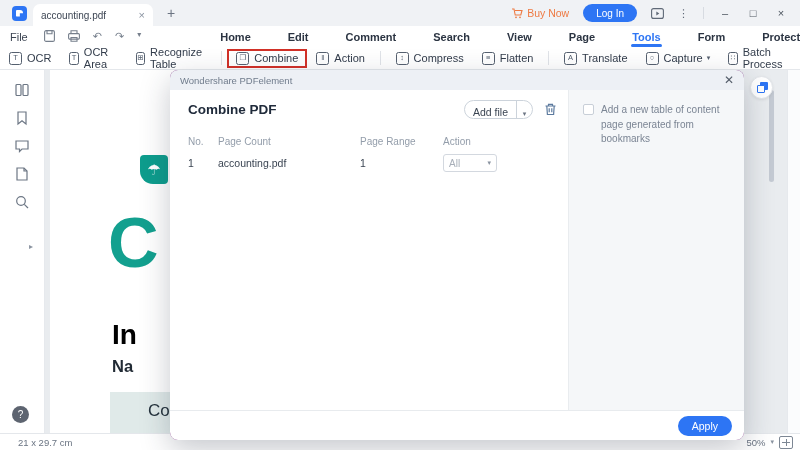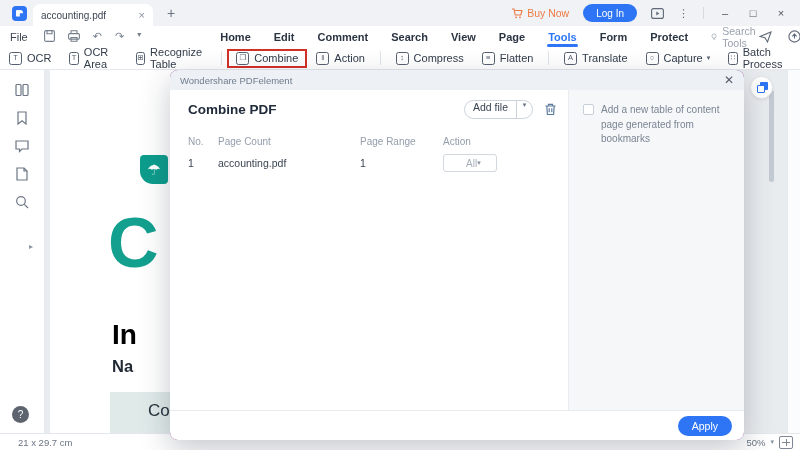--- a/index.html
+++ b/index.html
@@ -21,21 +21,21 @@
   .buy-now { color:#ee7a43; font-size:10.5px; display:flex; align-items:center; gap:4px; }
   .login-btn { background:#2d75f4; color:#fff; font-size:10px; border:none; border-radius:9px; height:18px; padding:0 13px; }
   .tb-ico { color:#5f6977; font-size:11px; }
   .win-sep { width:1px; height:12px; background:#d7dbe1; }
   .win-ctl { color:#4c555f; font-size:11px; width:14px; text-align:center; }
   
   #menubar { position:absolute; left:0; top:26px; width:800px; height:21px; background:#fff; display:flex; align-items:center; }
   .file-menu { margin-left:10px; color:#3c4452; font-size:11px; }
   .mb-sep { width:1px; height:12px; background:#e0e3e8; margin:0 8px; }
   .mb-qicons { display:flex; gap:13px; color:#767f8c; font-size:11px; }
-  .menus { display:flex; gap:21px; margin-left:78px; }
+  .menus { display:flex; gap:35px; margin-left:78px; }
   .menu-item { font-size:11px; color:#2b3442; font-weight:bold; position:relative; padding:2px 1px; }
   .menu-item.active { color:#2d75f4; }
   .menu-item.active::after { content:""; position:absolute; left:0; right:0; bottom:-2px; height:2.5px; border-radius:2px; background:#2d75f4; }
   .search-tools { margin-left:22px; display:flex; align-items:center; gap:5px; color:#9aa2ae; font-size:10.5px; }
   .mb-right { margin-left:auto; display:flex; gap:16px; padding-right:14px; align-items:center; }
   
   #toolbar { position:absolute; left:0; top:47px; width:800px; height:23px; background:#fff; border-bottom:1px solid #e4e7eb; display:flex; align-items:center; justify-content:center; }
   .tool-item { display:flex; align-items:center; gap:5px; padding:2px 9px; font-size:11px; color:#323c4b; }
   .tool-item.highlight { border:2px solid #d23128; padding:1px 7px; }
   .tool-glyph { width:13px; height:13px; border:1.1px solid #55606f; border-radius:2.5px; font-size:7.5px; color:#55606f; display:flex; align-items:center; justify-content:center; line-height:1; }
@@ -69,31 +69,31 @@
     background:linear-gradient(#7d8794,#7d8794) center/1px 100% no-repeat, linear-gradient(#7d8794,#7d8794) center/100% 1px no-repeat; }
   
   #dialog { position:absolute; left:170px; top:70px; width:574px; height:370px; background:#701a75; border-radius:8px; box-shadow:0 10px 30px rgba(30,40,60,.25); z-index:50; display:flex; flex-direction:column; overflow:hidden; }
   .dlg-header { height:20px; background:#edf0f5; display:flex; align-items:center; padding:0 10px; flex:0 0 auto; }
   .dlg-app-title { font-size:9.5px; color:#707c8c; }
   .dlg-close { margin-left:auto; color:#545d6a; font-size:12px; }
   .dlg-body { flex:1; display:flex; min-height:0; }
   .dlg-left { flex:1; background:#fff; padding:10px 0 0 18px; position:relative; }
   .dlg-title-row { display:flex; align-items:center; padding-right:10px; }
   .dlg-title { font-size:13.5px; font-weight:bold; color:#202b3b; }
-  .addfile-btn { margin-left:auto; height:19px; border:1px solid #ccd3db; border-radius:10px; background:#fff; display:flex; align-items:flex-start; overflow:hidden; }
+  .addfile-btn { margin-left:auto; height:19px; border:1px solid #ccd3db; border-radius:10px; background:#fff; display:flex; align-items:flex-end; overflow:hidden; }
   .addfile-main { font-size:10.5px; color:#3a4452; padding:0 8px; }
   .addfile-split { width:1px; height:19px; background:#ccd3db; }
   .addfile-caret { width:15px; text-align:center; font-size:7px; color:#6b7482; }
   .trash-btn { margin-left:10px; width:15px; height:15px; }
   .trash-btn svg { stroke:#5c7a9e; fill:none; stroke-width:1.2; }
   .tbl { margin-top:14px; padding-right:8px; }
   .tbl-row { display:grid; grid-template-columns:30px 142px 83px 87px 1fr; align-items:center; }
   .tbl-head { font-size:10px; color:#939daa; height:16px; }
   .tbl-data { font-size:10.5px; color:#3a4452; height:28px; }
-  .range-select { width:54px; height:18px; border:1px solid #d3d8df; border-radius:3px; background:#fff; display:flex; align-items:center; padding:0 22px; }
+  .range-select { width:54px; height:18px; border:1px solid #d3d8df; border-radius:3px; background:#fff; display:flex; align-items:center; padding:0 5px; }
   .range-value { font-size:10px; color:#a7aeb8; flex:1; }
   .range-caret { font-size:7px; color:#8a93a0; }
   .dlg-right { width:176px; background:#f5f7f9; border-left:1px solid #e9ecef; padding:13px 12px 0 14px; }
   .chk-row { display:flex; gap:7px; }
   .chk-box { width:11px; height:11px; border:1px solid #c8cfd8; border-radius:2px; background:#fff; flex:0 0 auto; margin-top:1px; }
   .chk-label { font-size:10px; color:#7b8594; line-height:1.45; }
   .dlg-footer { height:30px; border-top:1px solid #e8ebee; background:#fff; display:flex; align-items:center; justify-content:flex-end; padding-right:12px; flex:0 0 auto; }
   .apply-btn { background:#2d75f4; color:#fff; border:none; border-radius:10px; height:20px; padding:0 14px; font-size:10.5px; }
 </style>
 </head>

